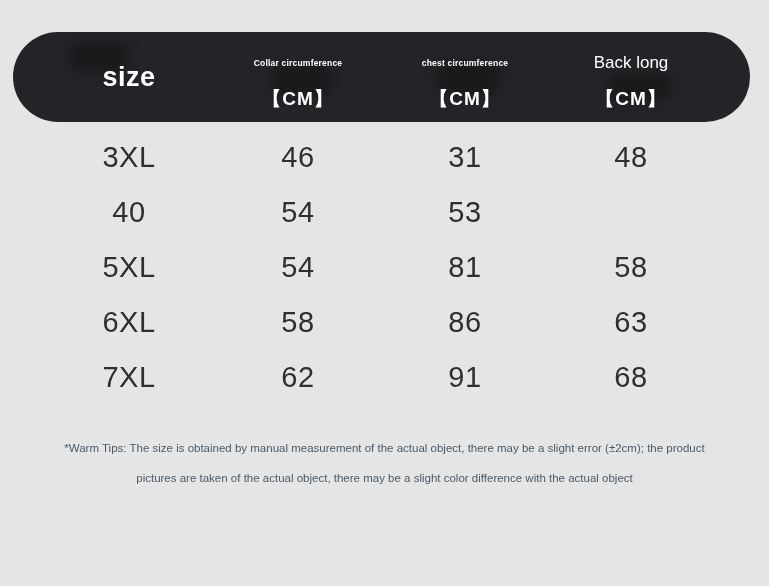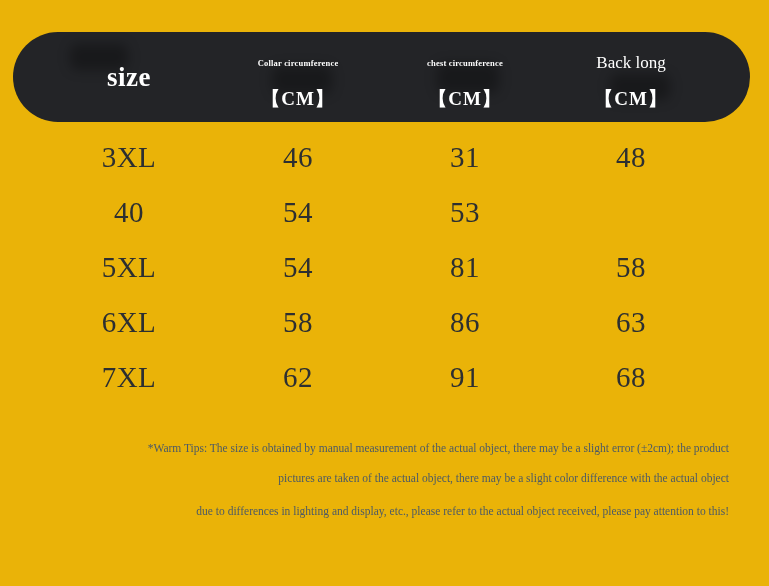--- a/index.html
+++ b/index.html
@@ -1,21 +1,21 @@
 <!DOCTYPE html>
 <html><head>
 <meta charset="utf-8">
 <style>
   html, body { margin: 0; padding: 0; }
   .canvas {
     position: relative;
     width: 769px;
     height: 586px;
-    background: #eab308;
-    font-family: Liberation Serif, serif;
+    background: #e5e5e5;
+    font-family: Liberation Sans, sans-serif;
     overflow: hidden;
   }
   
   .header {
     position: absolute;
     left: 13px;
     top: 32px;
     width: 737px;
     height: 90px;
     background: #232427;
@@ -102,21 +102,21 @@
   .footnote {
     position: absolute;
     left: 0;
     right: 0;
     top: 442px;
     text-align: center;
     color: #4c5a66;
     font-size: 11.5px;
     line-height: 13px;
   }
-  .footnote .line { margin: 0 40px 17px 40px; text-align: right; }
+  .footnote .line { margin: 0 40px 17px 40px; }
   .footnote .line:nth-child(2) { margin-bottom: 20px; }
 </style>
 </head>
 <body>
 
 <div class="canvas">
 
   <div class="header">
     <div class="smudge s1"></div>
     <div class="smudge s2"></div>
@@ -174,16 +174,15 @@
       <div class="cell">7XL</div>
       <div class="cell">62</div>
       <div class="cell">91</div>
       <div class="cell">68</div>
     </div>
   </div>
 
   <div class="footnote">
     <div class="line">*Warm Tips: The size is obtained by manual measurement of the actual object, there may be a slight error (±2cm); the product</div>
     <div class="line">pictures are taken of the actual object, there may be a slight color difference with the actual object</div>
-    <div class="line">due to differences in lighting and display, etc., please refer to the actual object received, please pay attention to this!</div>
   </div>
 
 </div>
 
 </body></html>

